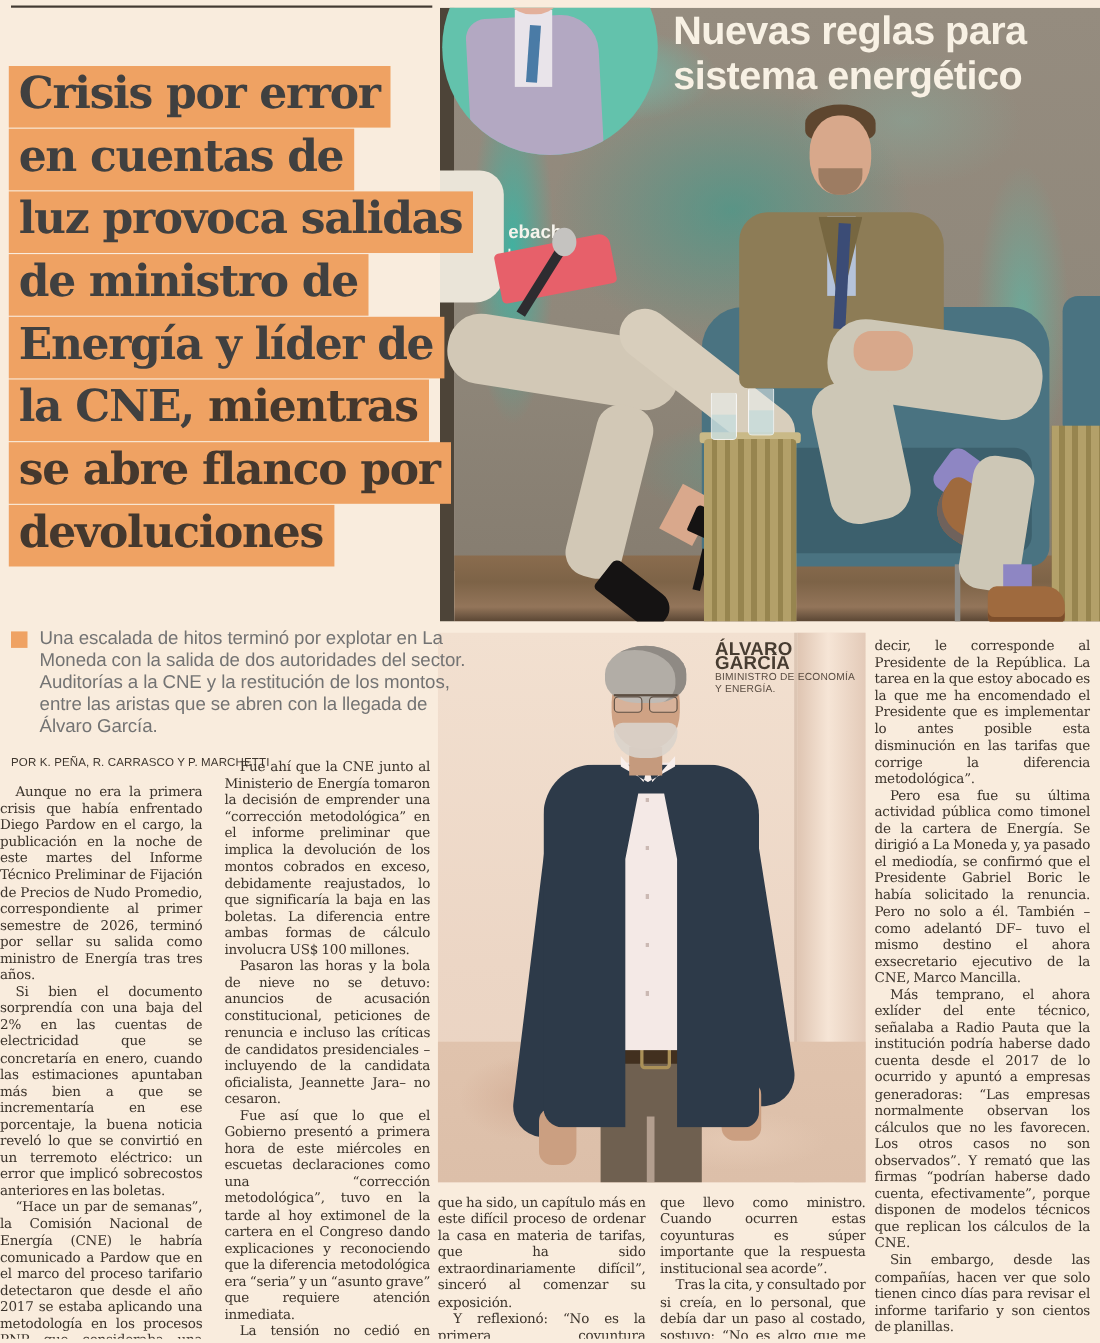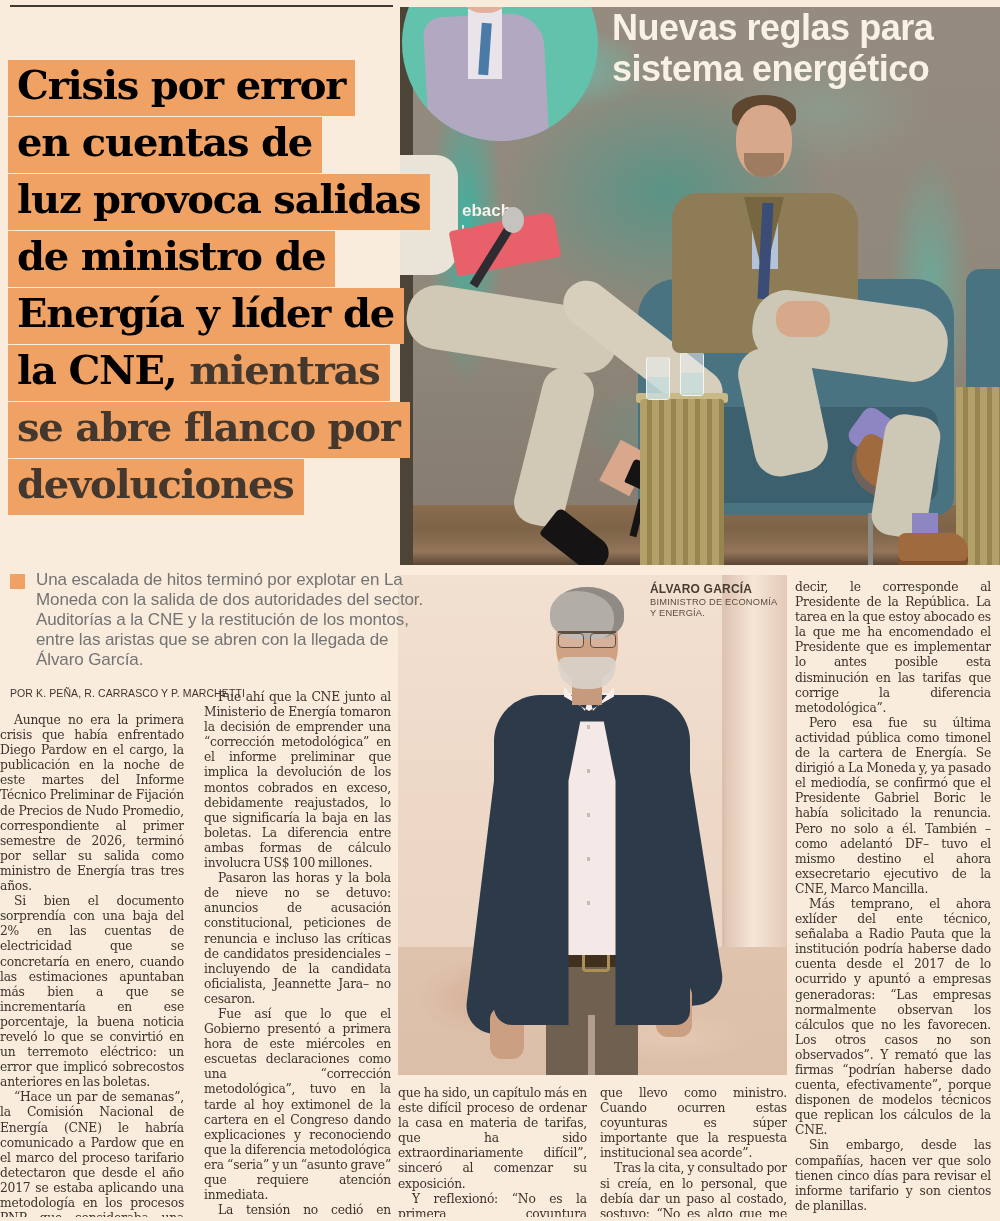--- a/index.html
+++ b/index.html
@@ -8,21 +8,21 @@
 
   
   .top-rule{position:absolute;left:10px;top:5px;width:383px;height:2px;background:#423a32;}
 
   
   .headline{position:absolute;left:8px;top:60px;z-index:10;width:470px;}
   .hl-line{display:block;margin-bottom:1px;}
   .hl{display:inline-block;background:#efa263;padding:2px 10px 8px 9px;
       font-family:"DejaVu Serif",serif;font-weight:bold;font-size:40px;line-height:46px;
       letter-spacing:-1.2px;white-space:nowrap;}
-  .hl .seg-light{color:#000000;margin-top:48px;}
+  .hl .seg-light{color:#404040;margin-top:48px;}
   .hl .seg-dark{color:#44382e;}
   .hl .seg-light:empty,.hl .seg-dark:empty{display:none;}
 
   
   .lede{position:absolute;left:10px;top:570px;width:418px;display:flex;gap:11px;z-index:3;}
   .lede-bullet{flex:0 0 15px;width:15px;height:15px;background:#efa263;margin-top:4px;}
   .lede-text{font-family:"Liberation Sans",sans-serif;font-size:17px;line-height:20px;
              color:#737373;letter-spacing:-0.1px;}
 
   .byline{position:absolute;left:10px;top:687px;font-family:"Liberation Sans",sans-serif;
@@ -155,21 +155,21 @@
   .g-belt{position:absolute;left:152px;top:372px;width:82px;height:20px;background:#42301f;border-radius:3px;}
   .g-buckle{position:absolute;left:184px;top:373px;width:22px;height:18px;border:3px solid #ab9158;
      border-radius:4px;background:transparent;}
   .g-trousers{position:absolute;left:148px;top:390px;width:92px;height:110px;background:#6f6050;
      border-radius:6px 6px 0 0;}
   .g-trouser-split{position:absolute;left:190px;top:440px;width:7px;height:60px;background:#e9d2c1;opacity:.55;}
   .g-handL{position:absolute;left:92px;top:432px;width:34px;height:52px;background:#cb9f81;border-radius:12px;}
   .g-handR{position:absolute;left:258px;top:408px;width:36px;height:54px;background:#cb9f81;border-radius:12px;}
   .g-watch{position:absolute;left:262px;top:398px;width:30px;height:10px;background:#3a3a3e;border-radius:3px;}
   .pm-caption{position:absolute;left:252px;top:8px;width:134px;font-family:"Liberation Sans",sans-serif;}
-  .pm-caption .cap-name{font-weight:bold;font-size:12px;line-height:13px;color:#473c31;letter-spacing:.2px;}
+  .pm-caption .cap-name{font-weight:bold;font-size:17px;line-height:13px;color:#473c31;letter-spacing:.2px;}
   .pm-caption .cap-role{font-size:9.3px;line-height:11px;color:#5a4d42;letter-spacing:.2px;margin-top:1px;}
 </style>
 </head>
 <body>
 
 <div id="page">
 
   <div class="top-rule"></div>
 
   <div class="photo-top">

